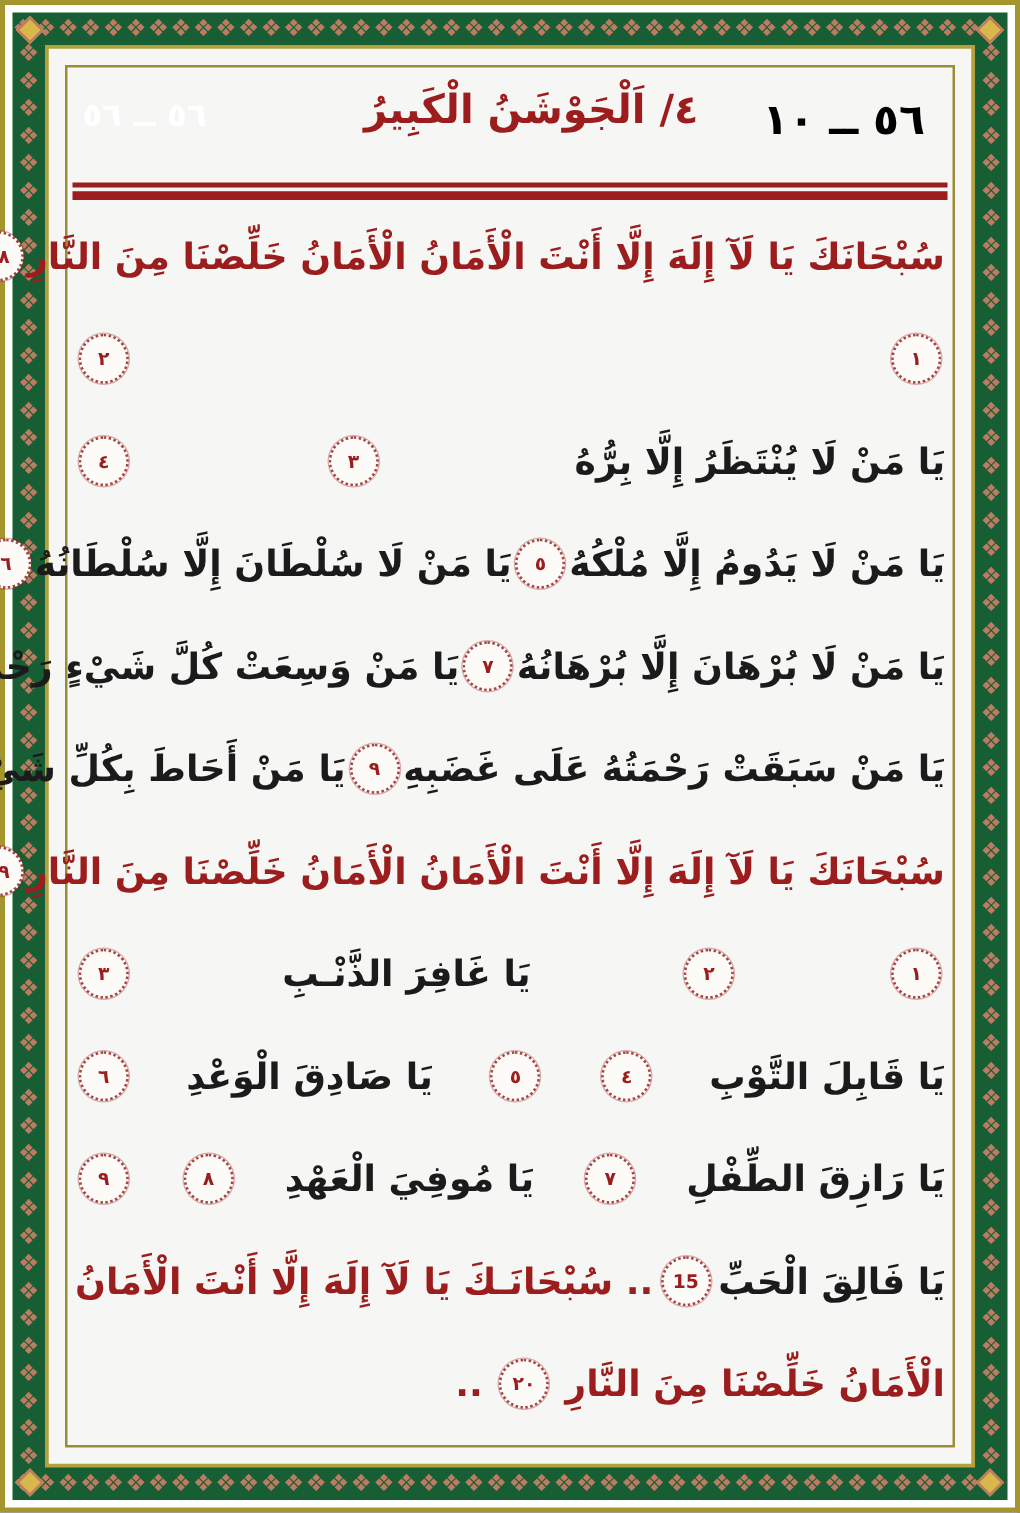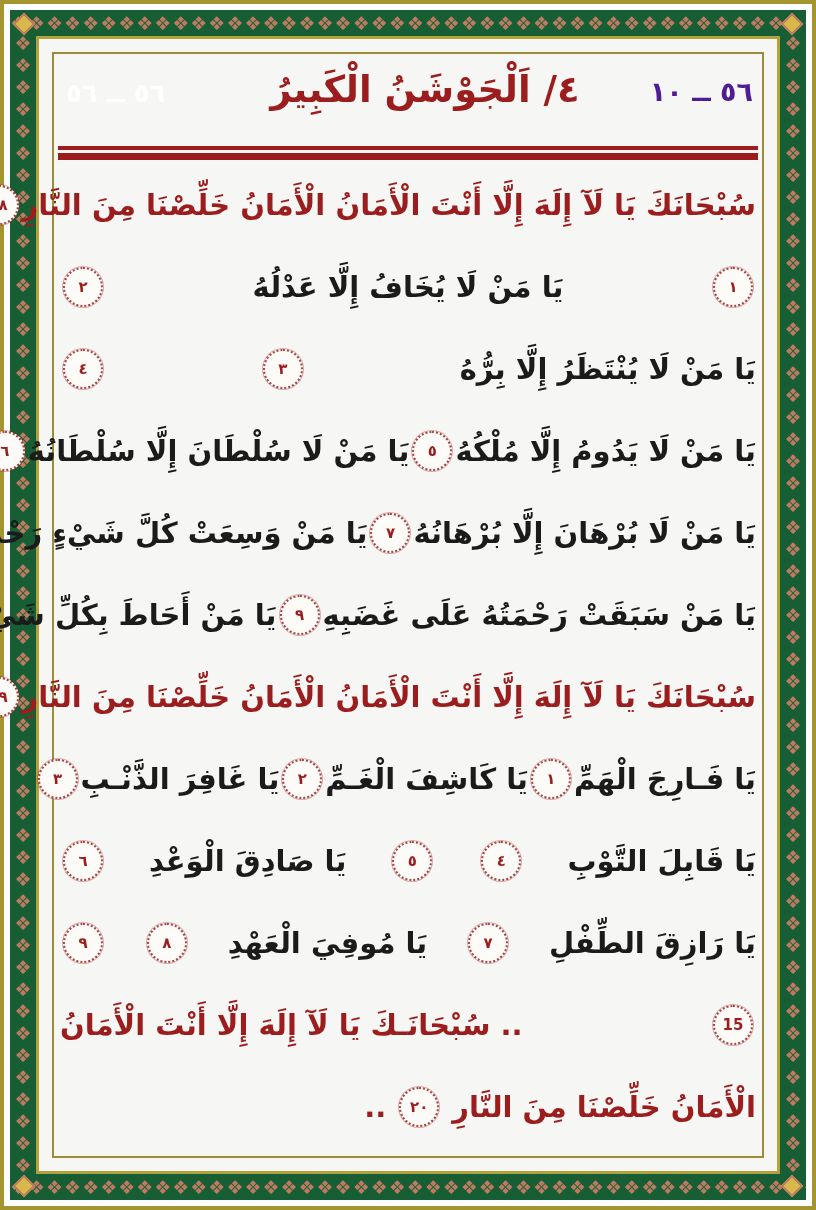--- a/index.html
+++ b/index.html
@@ -19,23 +19,23 @@
   .orn-left{left:10px;top:10px;bottom:10px;width:26px;writing-mode:vertical-rl;letter-spacing:0;}
   .orn-right{right:10px;top:10px;bottom:10px;width:26px;writing-mode:vertical-rl;letter-spacing:0;}
   .corner{position:absolute;width:12px;height:12px;background:#d8b84a;border:2px solid #bd7b62;
           transform:rotate(45deg);}
   .c-tl{top:16px;left:16px;} .c-tr{top:16px;right:16px;}
   .c-bl{bottom:16px;left:16px;} .c-br{bottom:16px;right:16px;}
 
   
   .content{position:absolute;inset:54px;direction:rtl;}
   .header{position:relative;height:92px;}
-  .pagenum{position:absolute;top:22px;right:9px;font-size:27px;font-weight:bold;color:#4c1d95;}
+  .pagenum{position:absolute;top:22px;right:22px;font-size:34px;font-weight:bold;color:#000000;}
   .title{position:absolute;top:14px;left:0;right:0;text-align:center;
-         font-size:37px;font-weight:bold;color:#9b1d1d;padding-left:34px;}
+         font-size:32px;font-weight:bold;color:#9b1d1d;padding-left:34px;}
   .ghost{position:absolute;top:24px;left:12px;font-size:26px;font-weight:bold;color:#ffffff;direction:rtl;}
   .divider{margin:0 4px;}
   .divider .d1{height:4px;background:#9b1d1d;}
   .divider .gap{height:3px;}
   .divider .d2{height:7px;background:#9b1d1d;}
 
   .lines{position:absolute;top:110px;left:2px;right:2px;bottom:0;}
   .line{height:82px;display:flex;align-items:center;justify-content:space-between;
         direction:rtl;padding:0 4px;}
   .line.start{justify-content:flex-start;gap:10px;}
@@ -75,21 +75,20 @@
       <div class="gap"></div>
       <div class="d2"></div>
     </div>
     <div class="lines" id="lines">
         <div class="line">
           <span class="t red">سُبْحَانَكَ يَا لَآ إِلَهَ إِلَّا أَنْتَ الْأَمَانُ الْأَمَانُ خَلِّصْنَا مِنَ النَّارِ</span>
           <span class="marker">١٨</span>
         </div>
         <div class="line">
           <span class="marker">١</span>
-          <span class="t black">يَا مَنْ لَا يُخَافُ إِلَّا عَدْلُهُ</span>
           <span class="marker">٢</span>
         </div>
         <div class="line">
           <span class="t black">يَا مَنْ لَا يُنْتَظَرُ إِلَّا بِرُّهُ</span>
           <span class="marker">٣</span>
           <span class="marker">٤</span>
         </div>
         <div class="line">
           <span class="t black">يَا مَنْ لَا يَدُومُ إِلَّا مُلْكُهُ</span>
           <span class="marker">٥</span>
@@ -104,42 +103,41 @@
         <div class="line">
           <span class="t black">يَا مَنْ سَبَقَتْ رَحْمَتُهُ عَلَى غَضَبِهِ</span>
           <span class="marker">٩</span>
           <span class="t black">يَا مَنْ أَحَاطَ بِكُلِّ شَيْءٍ عِلْمُهُ</span>
         </div>
         <div class="line">
           <span class="t red">سُبْحَانَكَ يَا لَآ إِلَهَ إِلَّا أَنْتَ الْأَمَانُ الْأَمَانُ خَلِّصْنَا مِنَ النَّارِ</span>
           <span class="marker">١٩</span>
         </div>
         <div class="line">
-          <span class="t black">يَا فَـارِجَ الْهَمِّ</span>
           <span class="marker">١</span>
-          <span class="t black">يَا كَاشِفَ الْغَـمِّ</span>
           <span class="marker">٢</span>
           <span class="t black">يَا غَافِرَ الذَّنْـبِ</span>
           <span class="marker">٣</span>
         </div>
         <div class="line">
           <span class="t black">يَا قَابِلَ التَّوْبِ</span>
           <span class="marker">٤</span>
           <span class="marker">٥</span>
           <span class="t black">يَا صَادِقَ الْوَعْدِ</span>
           <span class="marker">٦</span>
         </div>
         <div class="line">
           <span class="t black">يَا رَازِقَ الطِّفْلِ</span>
           <span class="marker">٧</span>
           <span class="t black">يَا مُوفِيَ الْعَهْدِ</span>
           <span class="marker">٨</span>
           <span class="marker">٩</span>
         </div>
         <div class="line">
+          <span class="t black">يَا فَالِقَ الْحَبِّ</span>
           <span class="marker">15</span>
           <span class="t red">.. سُبْحَانَـكَ يَا لَآ إِلَهَ إِلَّا أَنْتَ الْأَمَانُ</span>
         </div>
         <div class="line start">
           <span class="t red">الْأَمَانُ خَلِّصْنَا مِنَ النَّارِ</span>
           <span class="marker">٢٠</span>
           <span class="t red">..</span>
         </div>
       </div>
   </div>

